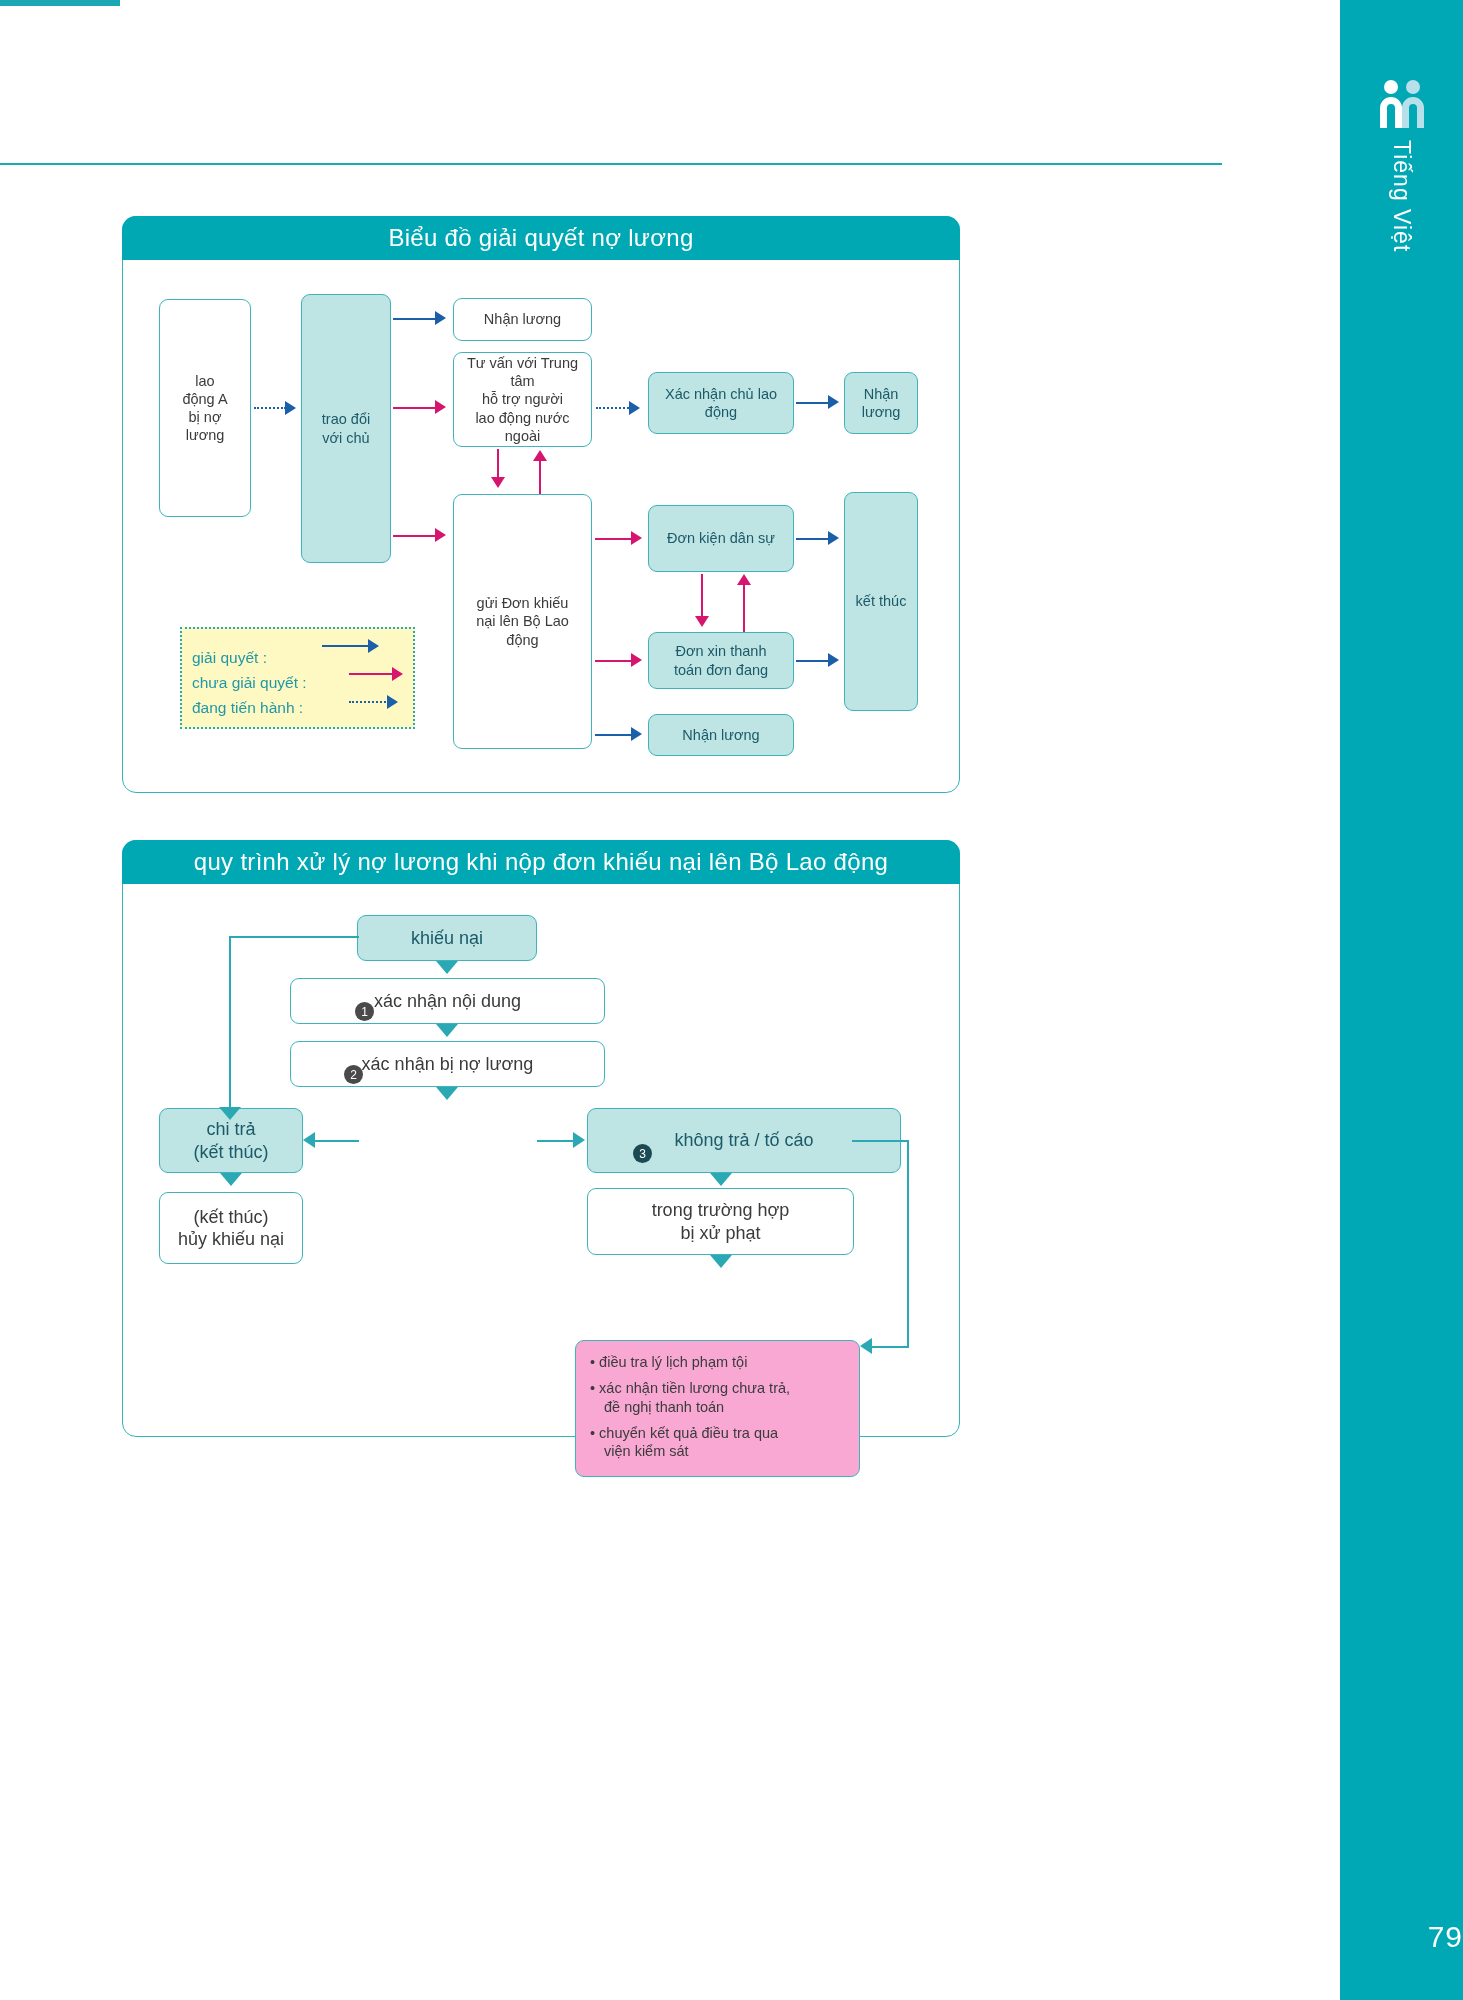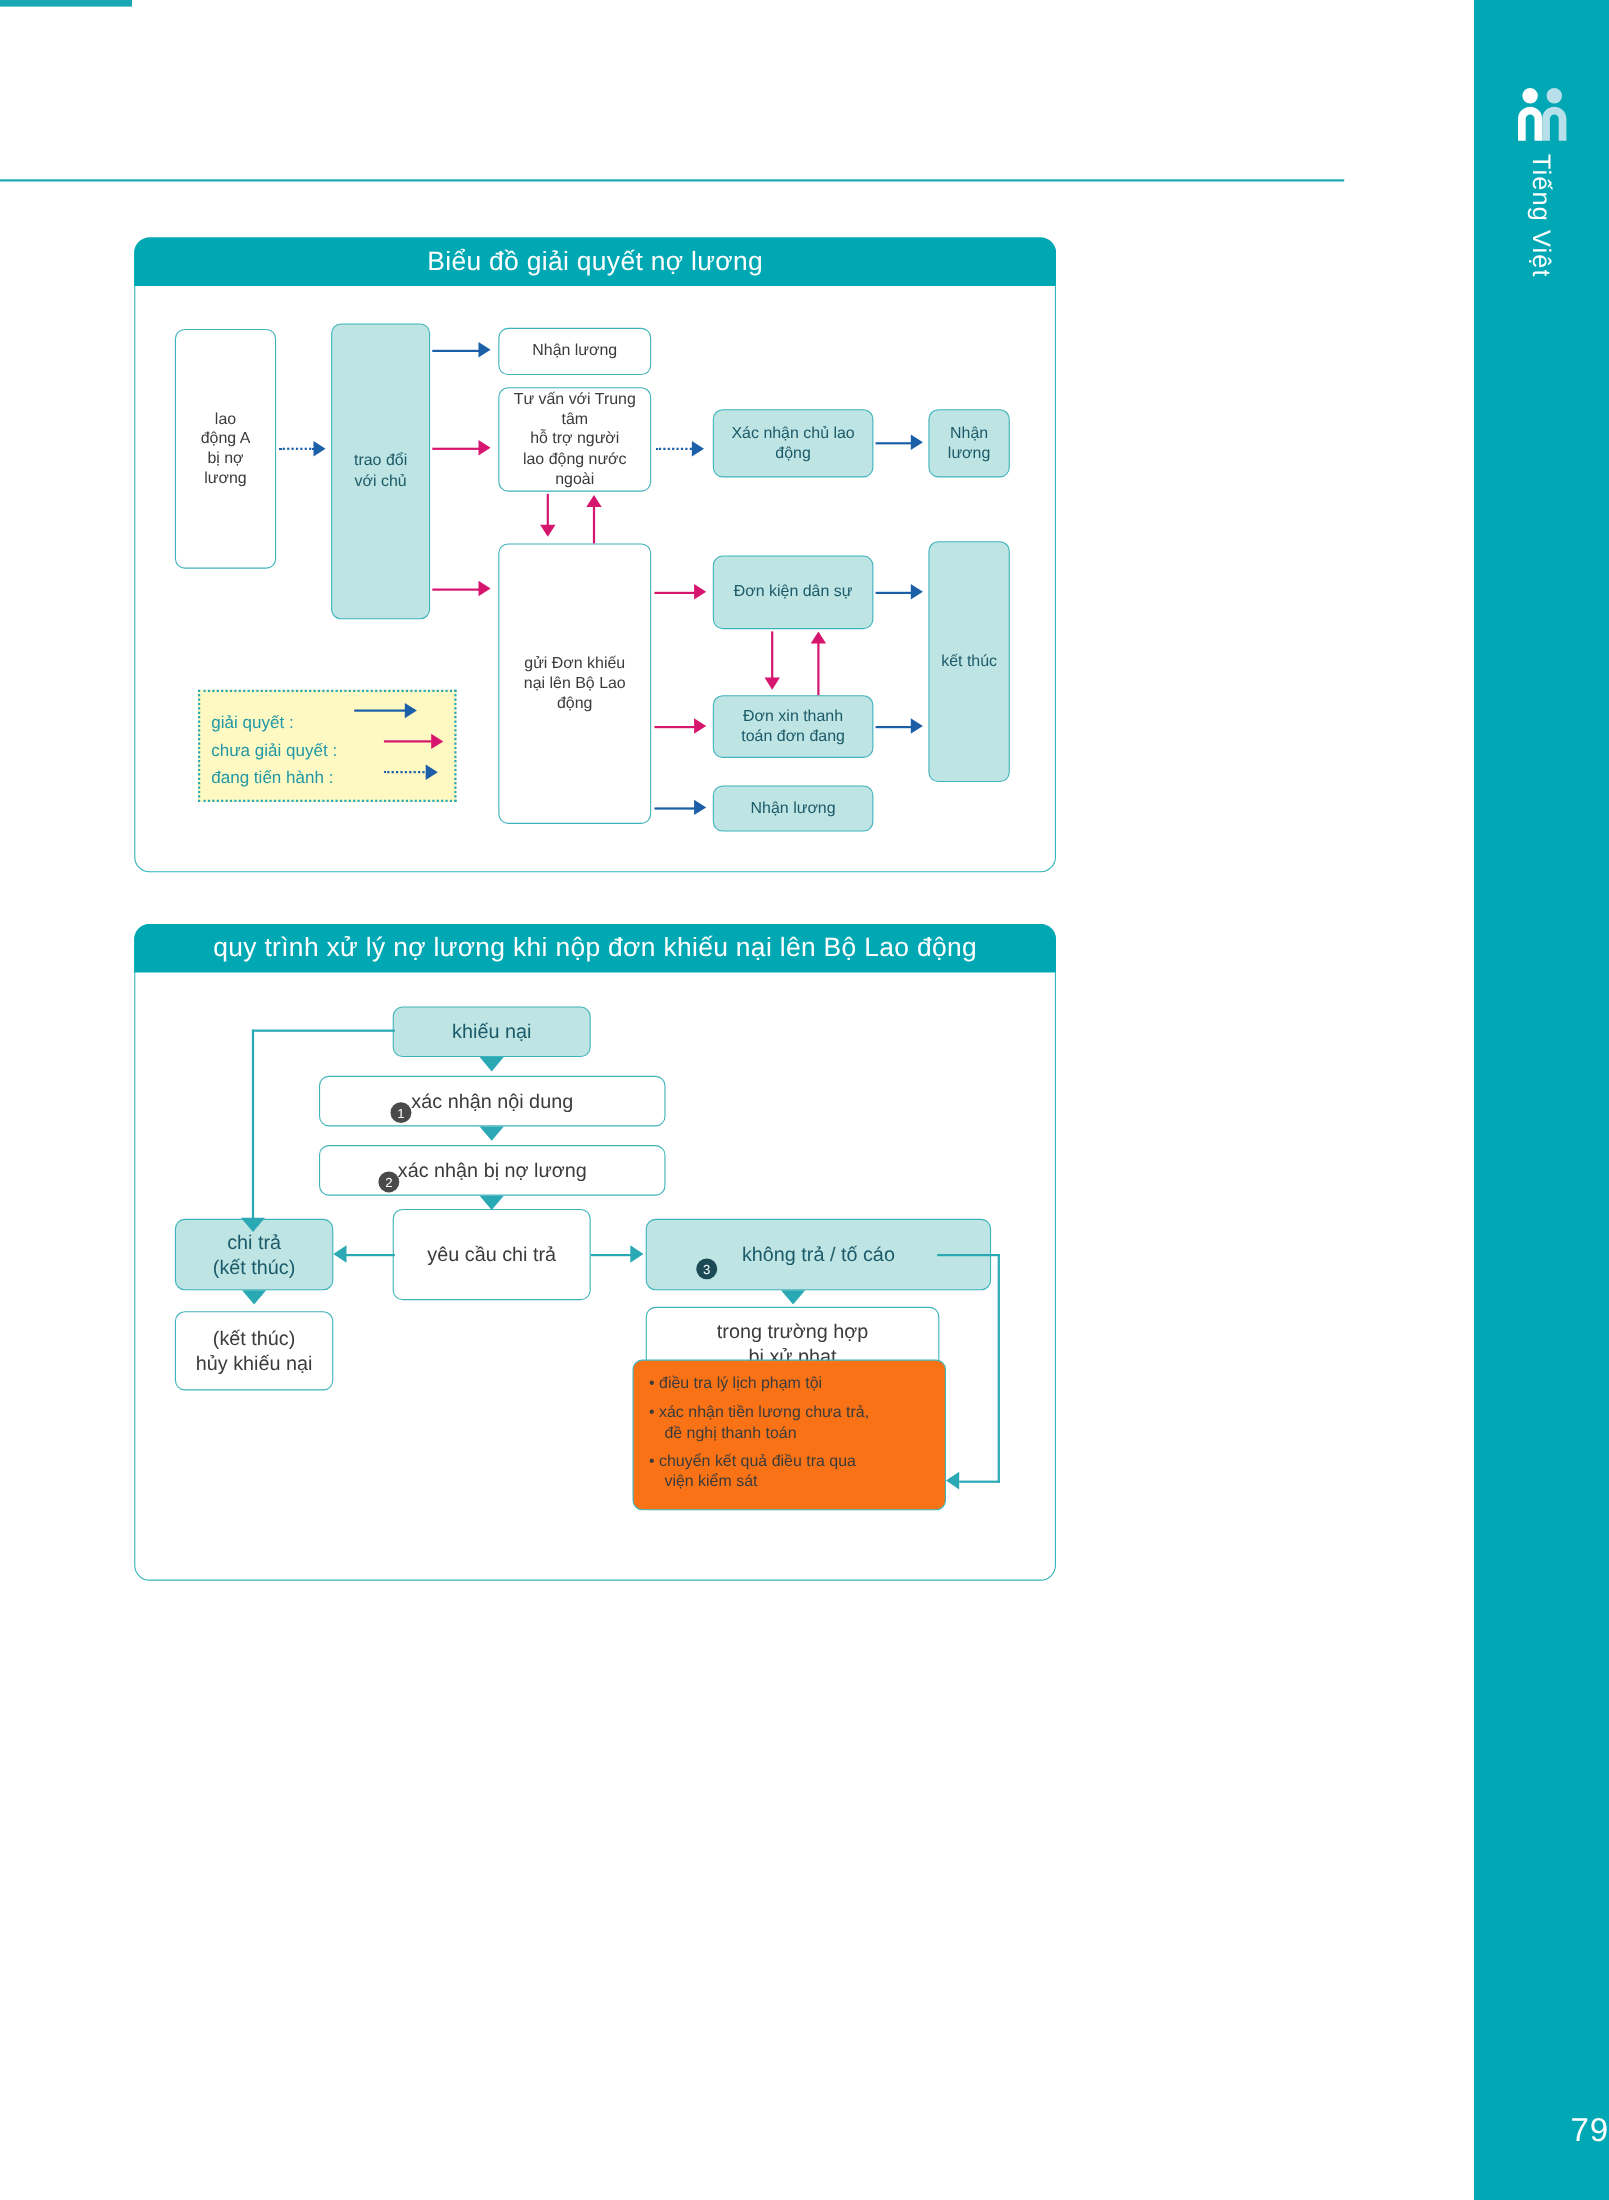--- a/index.html
+++ b/index.html
@@ -76,22 +76,22 @@
   
   .badge{
     position:absolute;width:19px;height:19px;border-radius:50%;
     background:#4a4a4a;color:#ffffff;font-size:12px;
     display:flex;align-items:center;justify-content:center;
   }
   .badge.on-fill{background:#1b4a55;}
 
   
   #bullets{
-    position:absolute;left:575px;top:1236px;width:285px;height:137px;
-    box-sizing:border-box;border:1.4px solid #3fb3bb;border-radius:9px;background:#f97316;
+    position:absolute;left:575px;top:1340px;width:285px;height:137px;
+    box-sizing:border-box;border:1.4px solid #3fb3bb;border-radius:9px;background:#f9a8d4;
     padding:12px 10px 0 14px;color:#3b3b3b;font-size:14.5px;line-height:1.3;
   }
   #bullets li{list-style:none;margin:0 0 7px 0;padding-left:14px;text-indent:-14px;}
   #bullets ul{margin:0;padding:0;}
 </style>
 </head>
 <body>
 
 <div id="top-left-bar"></div>
 <div id="page-rule"></div>
@@ -212,21 +212,20 @@
 
   <div class="node" style="left:167px;top:137px;width:315px;height:46px;font-size:18px;">xác nhận nội dung</div>
   <div class="badge" style="left:232px;top:161px;">1</div>
 
   <div class="node" style="left:167px;top:200px;width:315px;height:46px;font-size:18px;">xác nhận bị nợ lương</div>
   <div class="badge" style="left:221px;top:224px;">2</div>
 
   <div class="node fill" style="left:36px;top:267px;width:144px;height:65px;font-size:18px;white-space:pre-line;">chi trả
 (kết thúc)</div>
 
-  <div class="node" style="left:234px;top:258px;width:180px;height:83px;font-size:18px;">yêu cầu chi trả</div>
 
   <div class="node fill" style="left:464px;top:267px;width:314px;height:65px;font-size:18px;">không trả / tố cáo</div>
   <div class="badge on-fill" style="left:510px;top:303px;">3</div>
 
   <div class="node" style="left:36px;top:351px;width:144px;height:72px;font-size:18px;white-space:pre-line;">(kết thúc)
 hủy khiếu nại</div>
 
   <div class="node" style="left:464px;top:347px;width:267px;height:67px;font-size:18px;white-space:pre-line;">trong trường hợp
 bị xử phạt</div>
 

